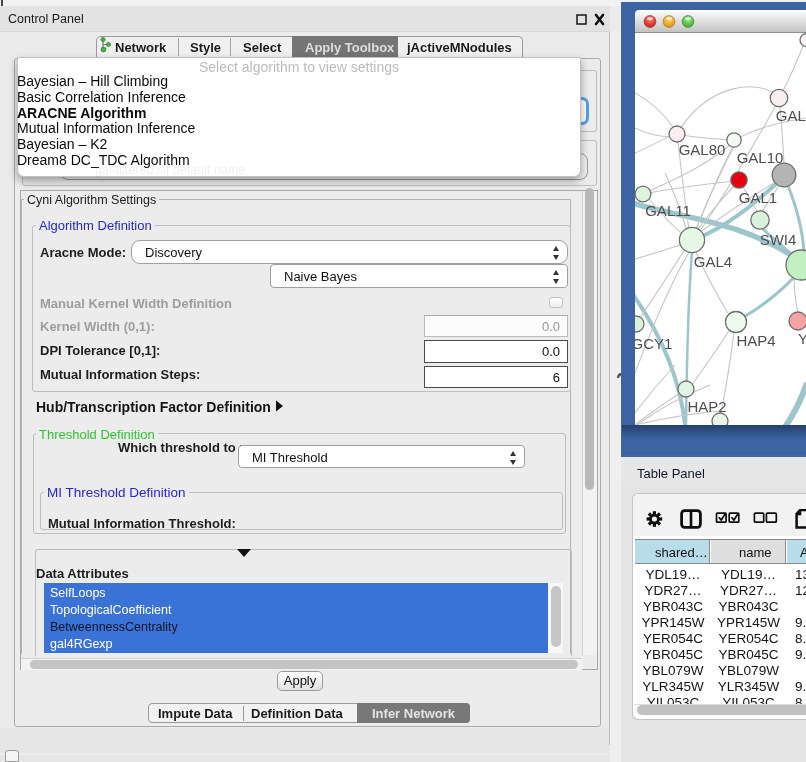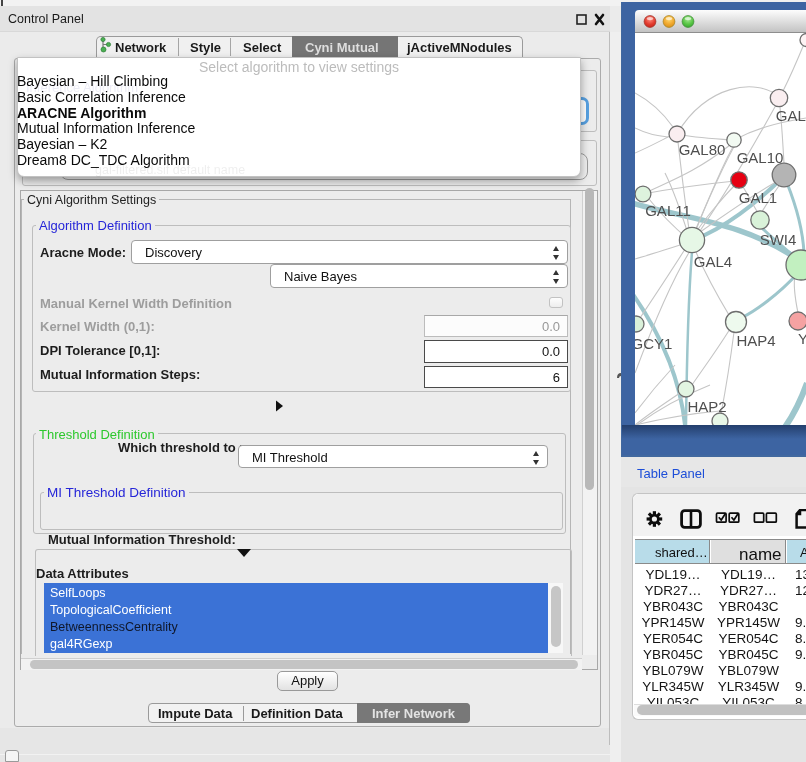--- a/index.html
+++ b/index.html
@@ -42,21 +42,21 @@
   <path d="M4 4 L4 13 M4 8.5 L9 8.5" fill="none" stroke="#7a7a7a" stroke-width="1.2"></path>
   <circle cx="4" cy="3.5" r="2.1" fill="#4aaf52" stroke="#2e7d36" stroke-width="0.7"></circle>
   <circle cx="9.5" cy="8.5" r="2.1" fill="#4aaf52" stroke="#2e7d36" stroke-width="0.7"></circle>
   <circle cx="4.5" cy="13.5" r="2.5" fill="#4aaf52" stroke="#2e7d36" stroke-width="0.7"></circle>
 </svg>
 <div class="tabtx" style="left:115px;top:40px;">Network</div>
 <div class="abs" style="left:178px;top:38px;width:1px;height:18px;background:#a5a5a5;"></div>
 <div class="tabtx" style="left:190px;top:40px;">Style</div>
 <div class="abs" style="left:230px;top:38px;width:1px;height:18px;background:#a5a5a5;"></div>
 <div class="tabtx" style="left:243px;top:40px;">Select</div>
-<div class="tabtx" style="left:305px;top:40px;color:#dedede;">Cyni Mutual</div>
+<div class="tabtx" style="left:305px;top:40px;color:#dedede;">Apply Toolbox</div>
 <div class="tabtx" style="left:407px;top:40px;">jActiveMNodules</div>
 
 <div class="fieldset" style="left:22px;top:70px;width:575px;height:62px;"></div>
 <div class="abs" style="left:300px;top:97px;width:289px;height:28px;background:#fff;border:3px solid #57a0e0;border-radius:7px;"></div>
 <div class="fieldset" style="left:22px;top:140px;width:575px;height:46px;"></div>
 <div class="abs" style="left:60px;top:153px;width:528px;height:27px;background:#f0f0f0;border:1px solid #9b9b9b;border-radius:8px;"></div>
 
 <div class="abs" style="left:20px;top:190px;width:578px;height:480px;background:#ececec;border:1px solid #a8a8a8;"></div>
 
 <div class="abs" style="left:582px;top:191px;width:15px;height:464px;background:#f2f2f2;border-left:1px solid #d0d0d0;"></div>
@@ -65,21 +65,21 @@
 <div class="abs" style="left:21px;top:658px;width:561px;height:12px;background:#f2f2f2;border-top:1px solid #d0d0d0;"></div>
 <div class="abs" style="left:30px;top:660px;width:548px;height:9px;background:#c4c4c4;border-radius:5px;"></div>
 
 <div class="abs" style="left:21px;top:199px;width:550px;height:455px;border:1px solid #b5b5b5;border-bottom:none;"></div>
 <div class="ftitle" style="left:24px;top:193px;color:#222;font-size:12.5px;">Cyni Algorithm Settings</div>
 
 <div class="fieldset" style="left:32px;top:225px;width:539px;height:167px;"></div>
 <div class="ftitle" style="left:36px;top:218px;color:#2626d8;">Algorithm Definition</div>
 
 <div class="lbl" style="left:40px;top:245px;">Aracne Mode:</div>
-<div class="combo" style="left:131px;top:240px;width:437px;height:24px;">
+<div class="combo" style="left:131px;top:240px;width:437px;height:24px;border-radius:9px;">
   <span class="tx">Discovery</span>
   <svg class="spin" width="8" height="16" viewBox="0 0 8 16">
         <path d="M4 1 L7 6 L1 6 Z" fill="#333"></path>
         <path d="M4 15 L7 10 L1 10 Z" fill="#333"></path>
       </svg>
 </div>
 
 <div class="combo" style="left:270px;top:264px;width:298px;height:24px;">
   <span class="tx">Naive Bayes</span>
   <svg class="spin" width="8" height="16" viewBox="0 0 8 16">
@@ -93,56 +93,57 @@
 
 <div class="lbl dis" style="left:40px;top:319px;">Kernel Width (0,1):</div>
 <div class="fld" style="left:424px;top:315px;width:144px;height:22px;border:1px solid #bcbcbc;color:#989898;background:#fcfcfc;padding-top:3px;border-top-color:#a8a8a8;">0.0</div>
 
 <div class="lbl" style="left:40px;top:343px;">DPI Tolerance [0,1]:</div>
 <div class="fld" style="left:424px;top:340px;width:144px;height:23px;padding-top:3px;">0.0</div>
 
 <div class="lbl" style="left:40px;top:367px;text-align:right;">Mutual Information Steps:</div>
 <div class="fld" style="left:424px;top:366px;width:144px;height:22px;padding-top:3px;">6</div>
 
+<div class="abs" style="left:36px;top:399px;font-size:14px;font-weight:bold;color:#161616;">Hub/Transcription Factor Definition</div>
 <svg class="abs" style="left:275px;top:400px;" width="9" height="12" viewBox="0 0 9 12">
       <path d="M1 0.5 L8 6 L1 11.5 Z" fill="#111"></path>
     </svg>
 
 <div class="fieldset" style="left:33px;top:433px;width:533px;height:101px;"></div>
 <div class="ftitle" style="left:36px;top:427px;color:#2dc82d;font-size:13px;">Threshold Definition</div>
 
 <div class="lbl" style="left:78px;top:440px;margin-left:40px;">Which threshold to use:</div>
-<div class="combo" style="left:238px;top:445px;width:310px;height:23px;">
+<div class="combo" style="left:238px;top:445px;width:287px;height:23px;">
   <span class="tx">MI Threshold</span>
   <svg class="spin" width="8" height="16" viewBox="0 0 8 16">
         <path d="M4 1 L7 6 L1 6 Z" fill="#333"></path>
         <path d="M4 15 L7 10 L1 10 Z" fill="#333"></path>
       </svg>
 </div>
 
 <div class="fieldset" style="left:40px;top:492px;width:523px;height:38px;"></div>
 <div class="ftitle" style="left:44px;top:485px;color:#2626d8;font-size:13.5px;">MI Threshold Definition</div>
 
-<div class="lbl" style="left:48px;top:532px;">Mutual Information Threshold:</div>
+<div class="lbl" style="left:48px;top:516px;">Mutual Information Threshold:</div>
 
 <div class="abs" style="left:35px;top:549px;width:537px;height:107px;border:1px solid #bdbdbd;border-bottom:none;border-radius:3px 3px 0 0;"></div>
 <svg class="abs" style="left:236px;top:548px;" width="16" height="10" viewBox="0 0 16 10">
       <path d="M1 1 L15 1 L8 9 Z" fill="#111"></path>
     </svg>
 
 <div class="lbl" style="left:36px;top:566px;">Data Attributes</div>
 <div class="abs" style="left:44px;top:583px;width:504px;height:70px;background:#3b72d6;"></div>
 <div class="abs" style="left:50px;top:586px;font-size:12.5px;color:#fff;">SelfLoops</div>
 <div class="abs" style="left:50px;top:603px;font-size:12.5px;color:#fff;">TopologicalCoefficient</div>
 <div class="abs" style="left:50px;top:620px;font-size:12.5px;color:#0f172a;">BetweennessCentrality</div>
 <div class="abs" style="left:50px;top:637px;font-size:12.5px;color:#fff;">gal4RGexp</div>
 <div class="abs" style="left:548px;top:583px;width:15px;height:70px;background:#f7f7f7;"></div>
 <div class="abs" style="left:551px;top:586px;width:10px;height:61px;background:#c6c6c6;border-radius:5px;"></div>
 
-<div class="abs" style="left:277px;top:671px;width:61px;height:20px;background:linear-gradient(#ffffff,#e2e2e2);border:1px solid #999;border-radius:5px;text-align:center;font-size:13px;color:#111;padding-top:1px;">Apply</div>
+<div class="abs" style="left:277px;top:671px;width:46px;height:20px;background:linear-gradient(#ffffff,#e2e2e2);border:1px solid #999;border-radius:5px;text-align:center;font-size:13px;color:#111;padding-top:1px;">Apply</div>
 
 <div class="abs" style="left:148px;top:703px;width:322px;height:20px;background:#f2f2f2;border:1px solid #9a9a9a;border-radius:4px;"></div>
 <div class="abs" style="left:357px;top:703px;width:113px;height:20px;background:#787878;border-radius:0 4px 4px 0;"></div>
 <div class="tabtx" style="left:158px;top:706px;">Impute Data</div>
 <div class="abs" style="left:243px;top:706px;width:1px;height:15px;background:#9a9a9a;"></div>
 <div class="tabtx" style="left:251px;top:706px;">Definition Data</div>
 <div class="tabtx" style="left:372px;top:706px;color:#e3e3e3;">Infer Network</div>
 
 <div class="abs" style="left:0;top:728px;width:610px;height:34px;background:#e6e6e6;"></div>
 <div class="abs" style="left:0;top:754px;width:610px;height:1px;background:#f2f2f2;"></div>
@@ -271,21 +272,21 @@
     <text x="17" y="316">GCY1</text>
     <text x="121" y="313">HAP4</text>
     <text x="168" y="311">Y</text>
     <text x="72" y="379">HAP2</text>
   </g>
 </svg>
 
 <div class="abs" style="left:622px;top:425px;width:184px;height:14px;background:linear-gradient(rgba(10,25,55,0.5),rgba(10,25,55,0));"></div>
 
 <div class="abs" style="left:621px;top:457px;width:185px;height:30px;background:#e7e7e7;"></div>
-<div class="abs" style="left:637px;top:466px;font-size:13px;color:#1d4ed8;">Table Panel</div>
+<div class="abs" style="left:637px;top:466px;font-size:13px;color:#0f172a;">Table Panel</div>
 <div class="abs" style="left:621px;top:487px;width:185px;height:275px;background:#e4e4e4;"></div>
 
 <div class="abs" style="left:632px;top:493px;width:174px;height:227px;background:#fff;border:1px solid #c4c4c4;border-radius:6px 0 0 6px;border-right:none;"></div>
 <div class="abs" style="left:633px;top:494px;width:173px;height:42px;background:#f2f2f2;border-radius:6px 0 0 0;"></div>
 
 <svg class="abs" style="left:646px;top:509px;" width="160" height="20" viewBox="0 0 160 20">
   <g transform="translate(8.4,10)">
     <g fill="#0d0d0d">
       <circle r="5.2"></circle>
       <g id="t">
@@ -312,21 +313,21 @@
     <rect x="120.4" y="4.2" width="9.9" height="9" rx="1"></rect>
   </g>
   <path d="M154 1 L163 1 L163 18.5 L150.6 18.5 L150.6 5 Z M154 1 L154 5 L150.6 5" fill="none" stroke="#0d0d0d" stroke-width="2.5"></path>
 </svg>
 
 <div class="abs" style="left:635px;top:539px;width:171px;height:25px;border-top:1px solid #8a8a8a;border-bottom:1px solid #8a8a8a;"></div>
 <div class="abs" style="left:635px;top:540px;width:75px;height:23px;background:#b8dce9;border-right:1px solid #8a8a8a;"></div>
 <div class="abs" style="left:711px;top:540px;width:75px;height:23px;background:#dfdfdf;border-right:1px solid #8a8a8a;"></div>
 <div class="abs" style="left:787px;top:540px;width:19px;height:23px;background:#b8dce9;"></div>
 <div class="abs" style="left:655px;top:545px;font-size:13px;color:#111;">shared…</div>
-<div class="abs" style="left:739px;top:545px;font-size:17px;color:#111;">name</div>
+<div class="abs" style="left:739px;top:545px;font-size:13px;color:#111;">name</div>
 <div class="abs" style="left:800px;top:545px;font-size:13px;color:#111;">A</div>
 
 <div class="abs" style="left:636px;top:564px;width:170px;height:140px;overflow:hidden;font-size:13.5px;color:#141414;">
   <div style="position:absolute;left:0;top:3px;width:74px;text-align:center;line-height:16px;">YDL19…<br>YDR27…<br>YBR043C<br>YPR145W<br>YER054C<br>YBR045C<br>YBL079W<br>YLR345W<br>YIL053C</div>
   <div style="position:absolute;left:75px;top:3px;width:75px;text-align:center;line-height:16px;">YDL19…<br>YDR27…<br>YBR043C<br>YPR145W<br>YER054C<br>YBR045C<br>YBL079W<br>YLR345W<br>YIL053C</div>
   <div style="position:absolute;left:159px;top:3px;width:24px;line-height:16px;">13<br>12<br>&nbsp;<br>9.<br>8.<br>9.<br>&nbsp;<br>9.<br>8.</div>
 </div>
 
 <div class="abs" style="left:634px;top:704px;width:172px;height:12px;background:#fafafa;border-top:1px solid #ddd;"></div>
 <div class="abs" style="left:637px;top:705px;width:169px;height:10px;background:#c1c1c1;border-radius:5px 0 0 5px;"></div>

